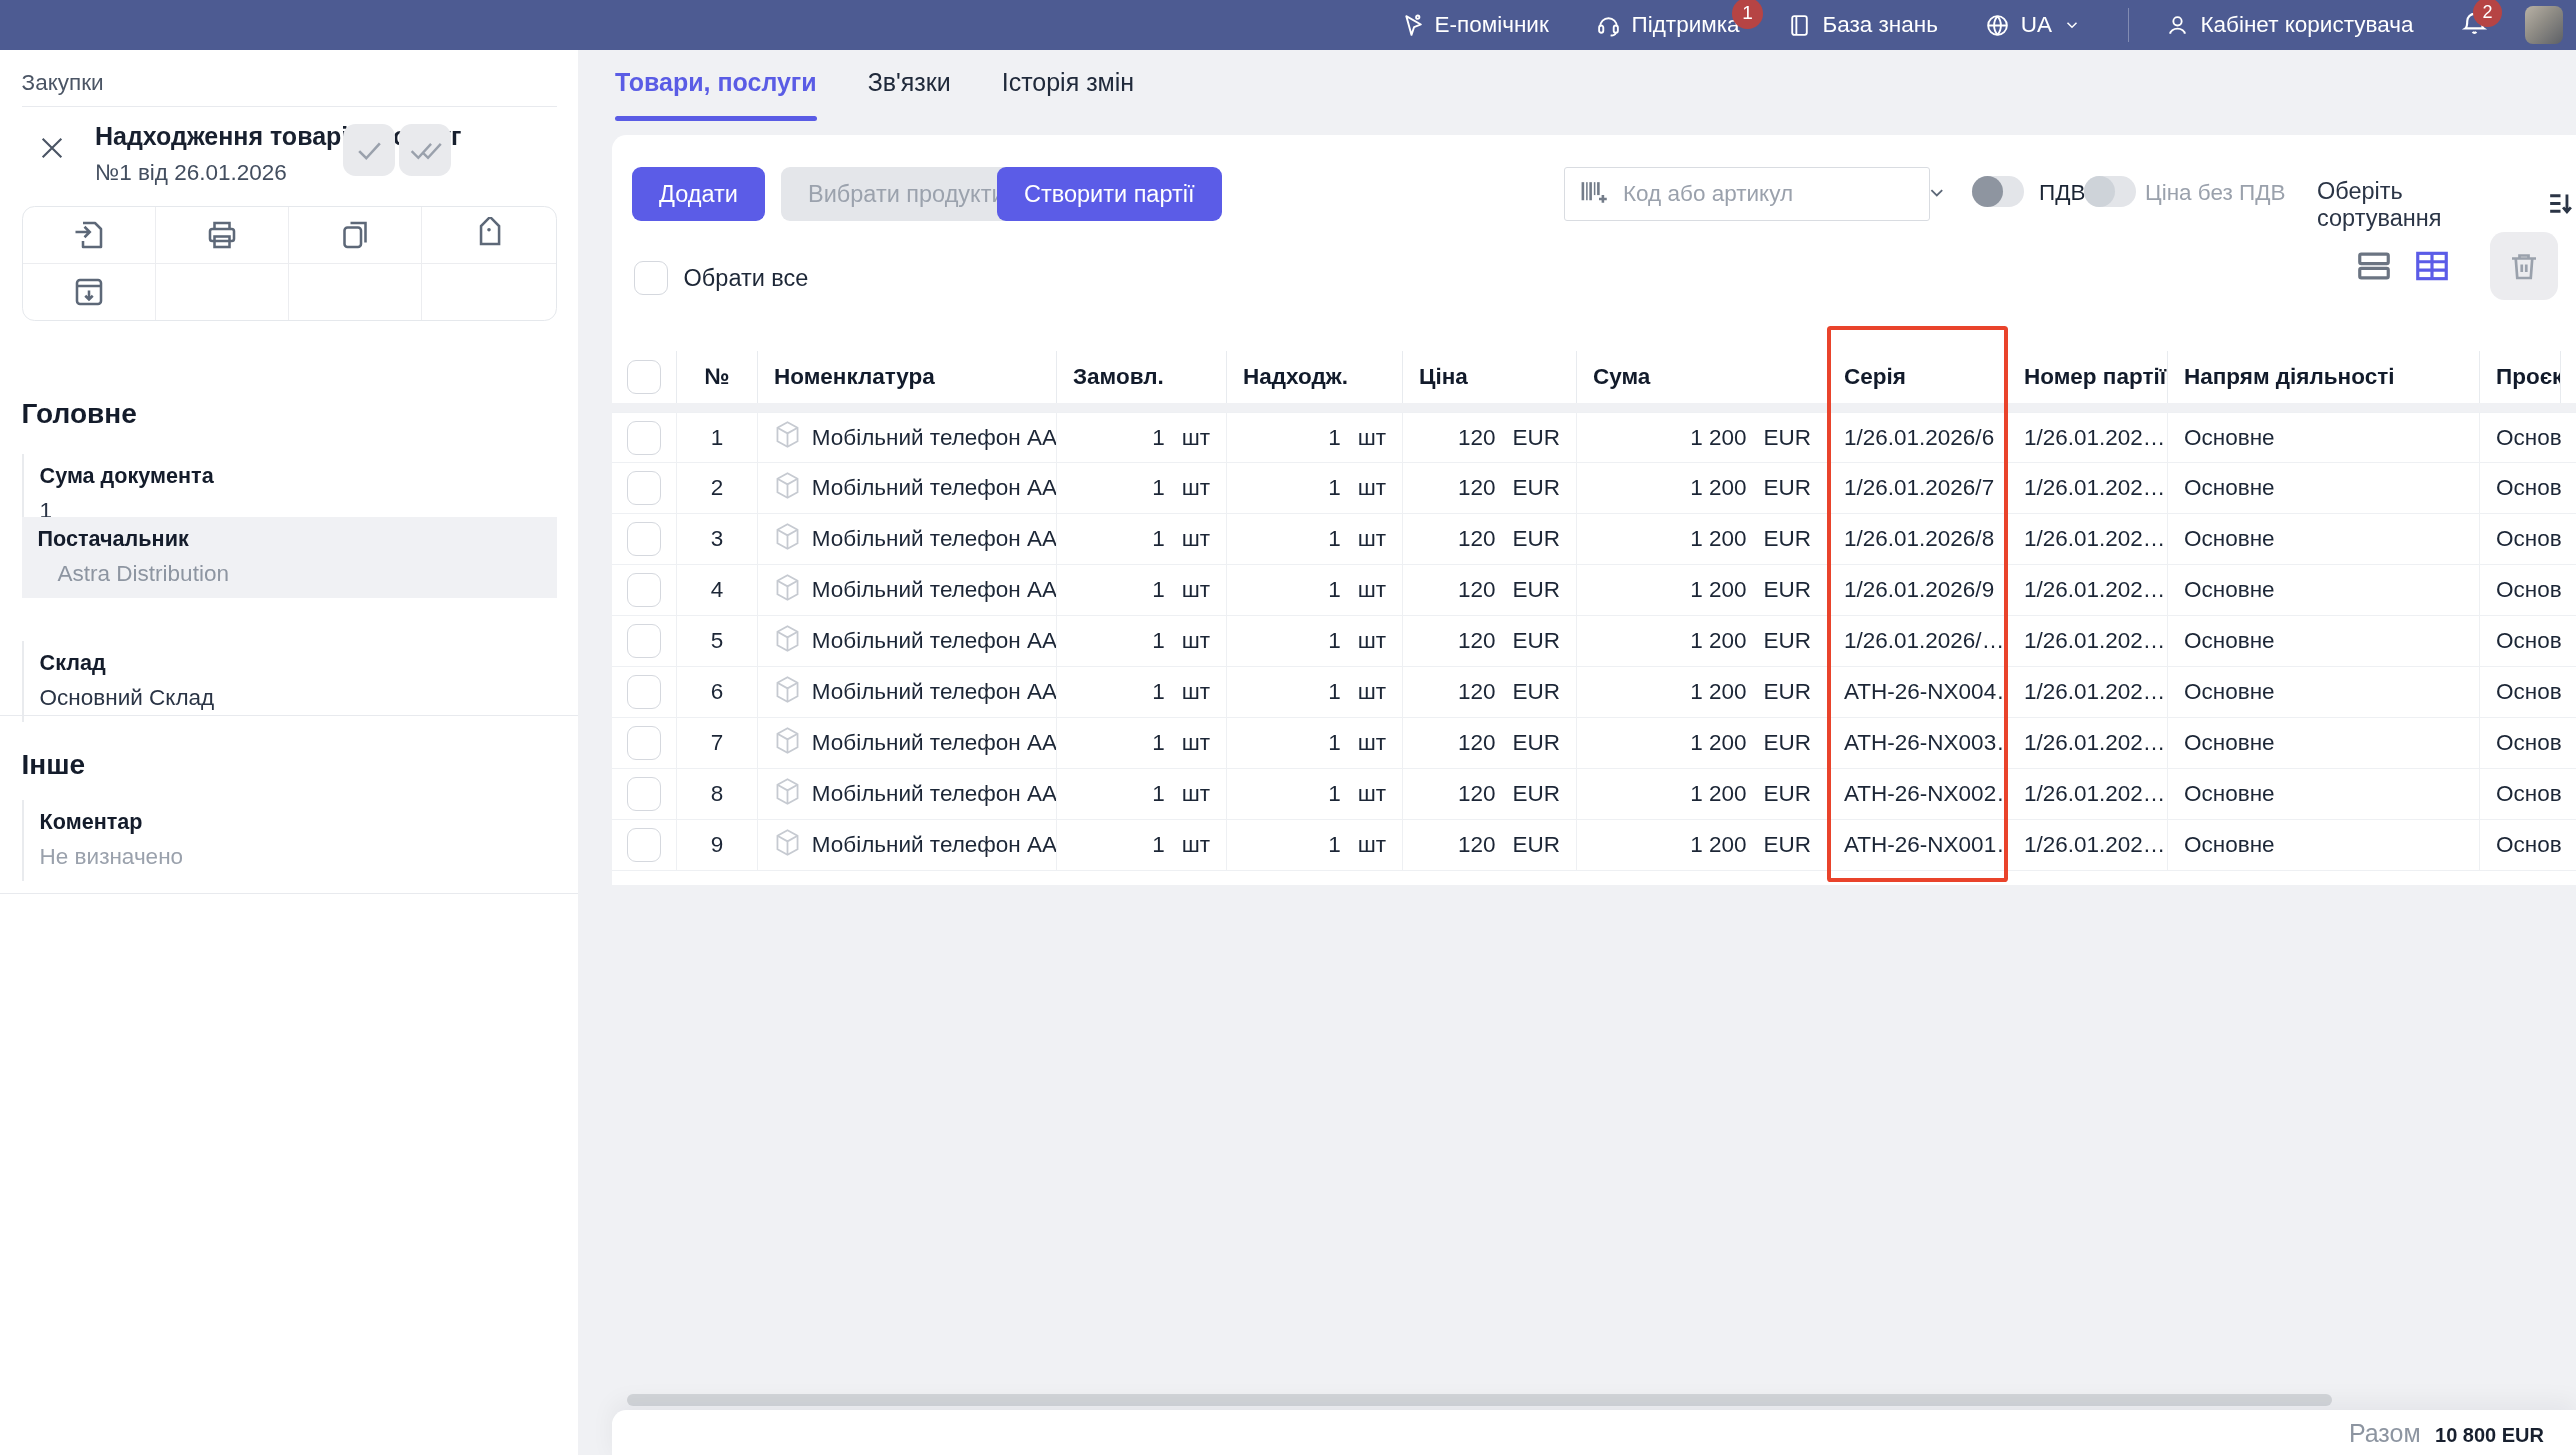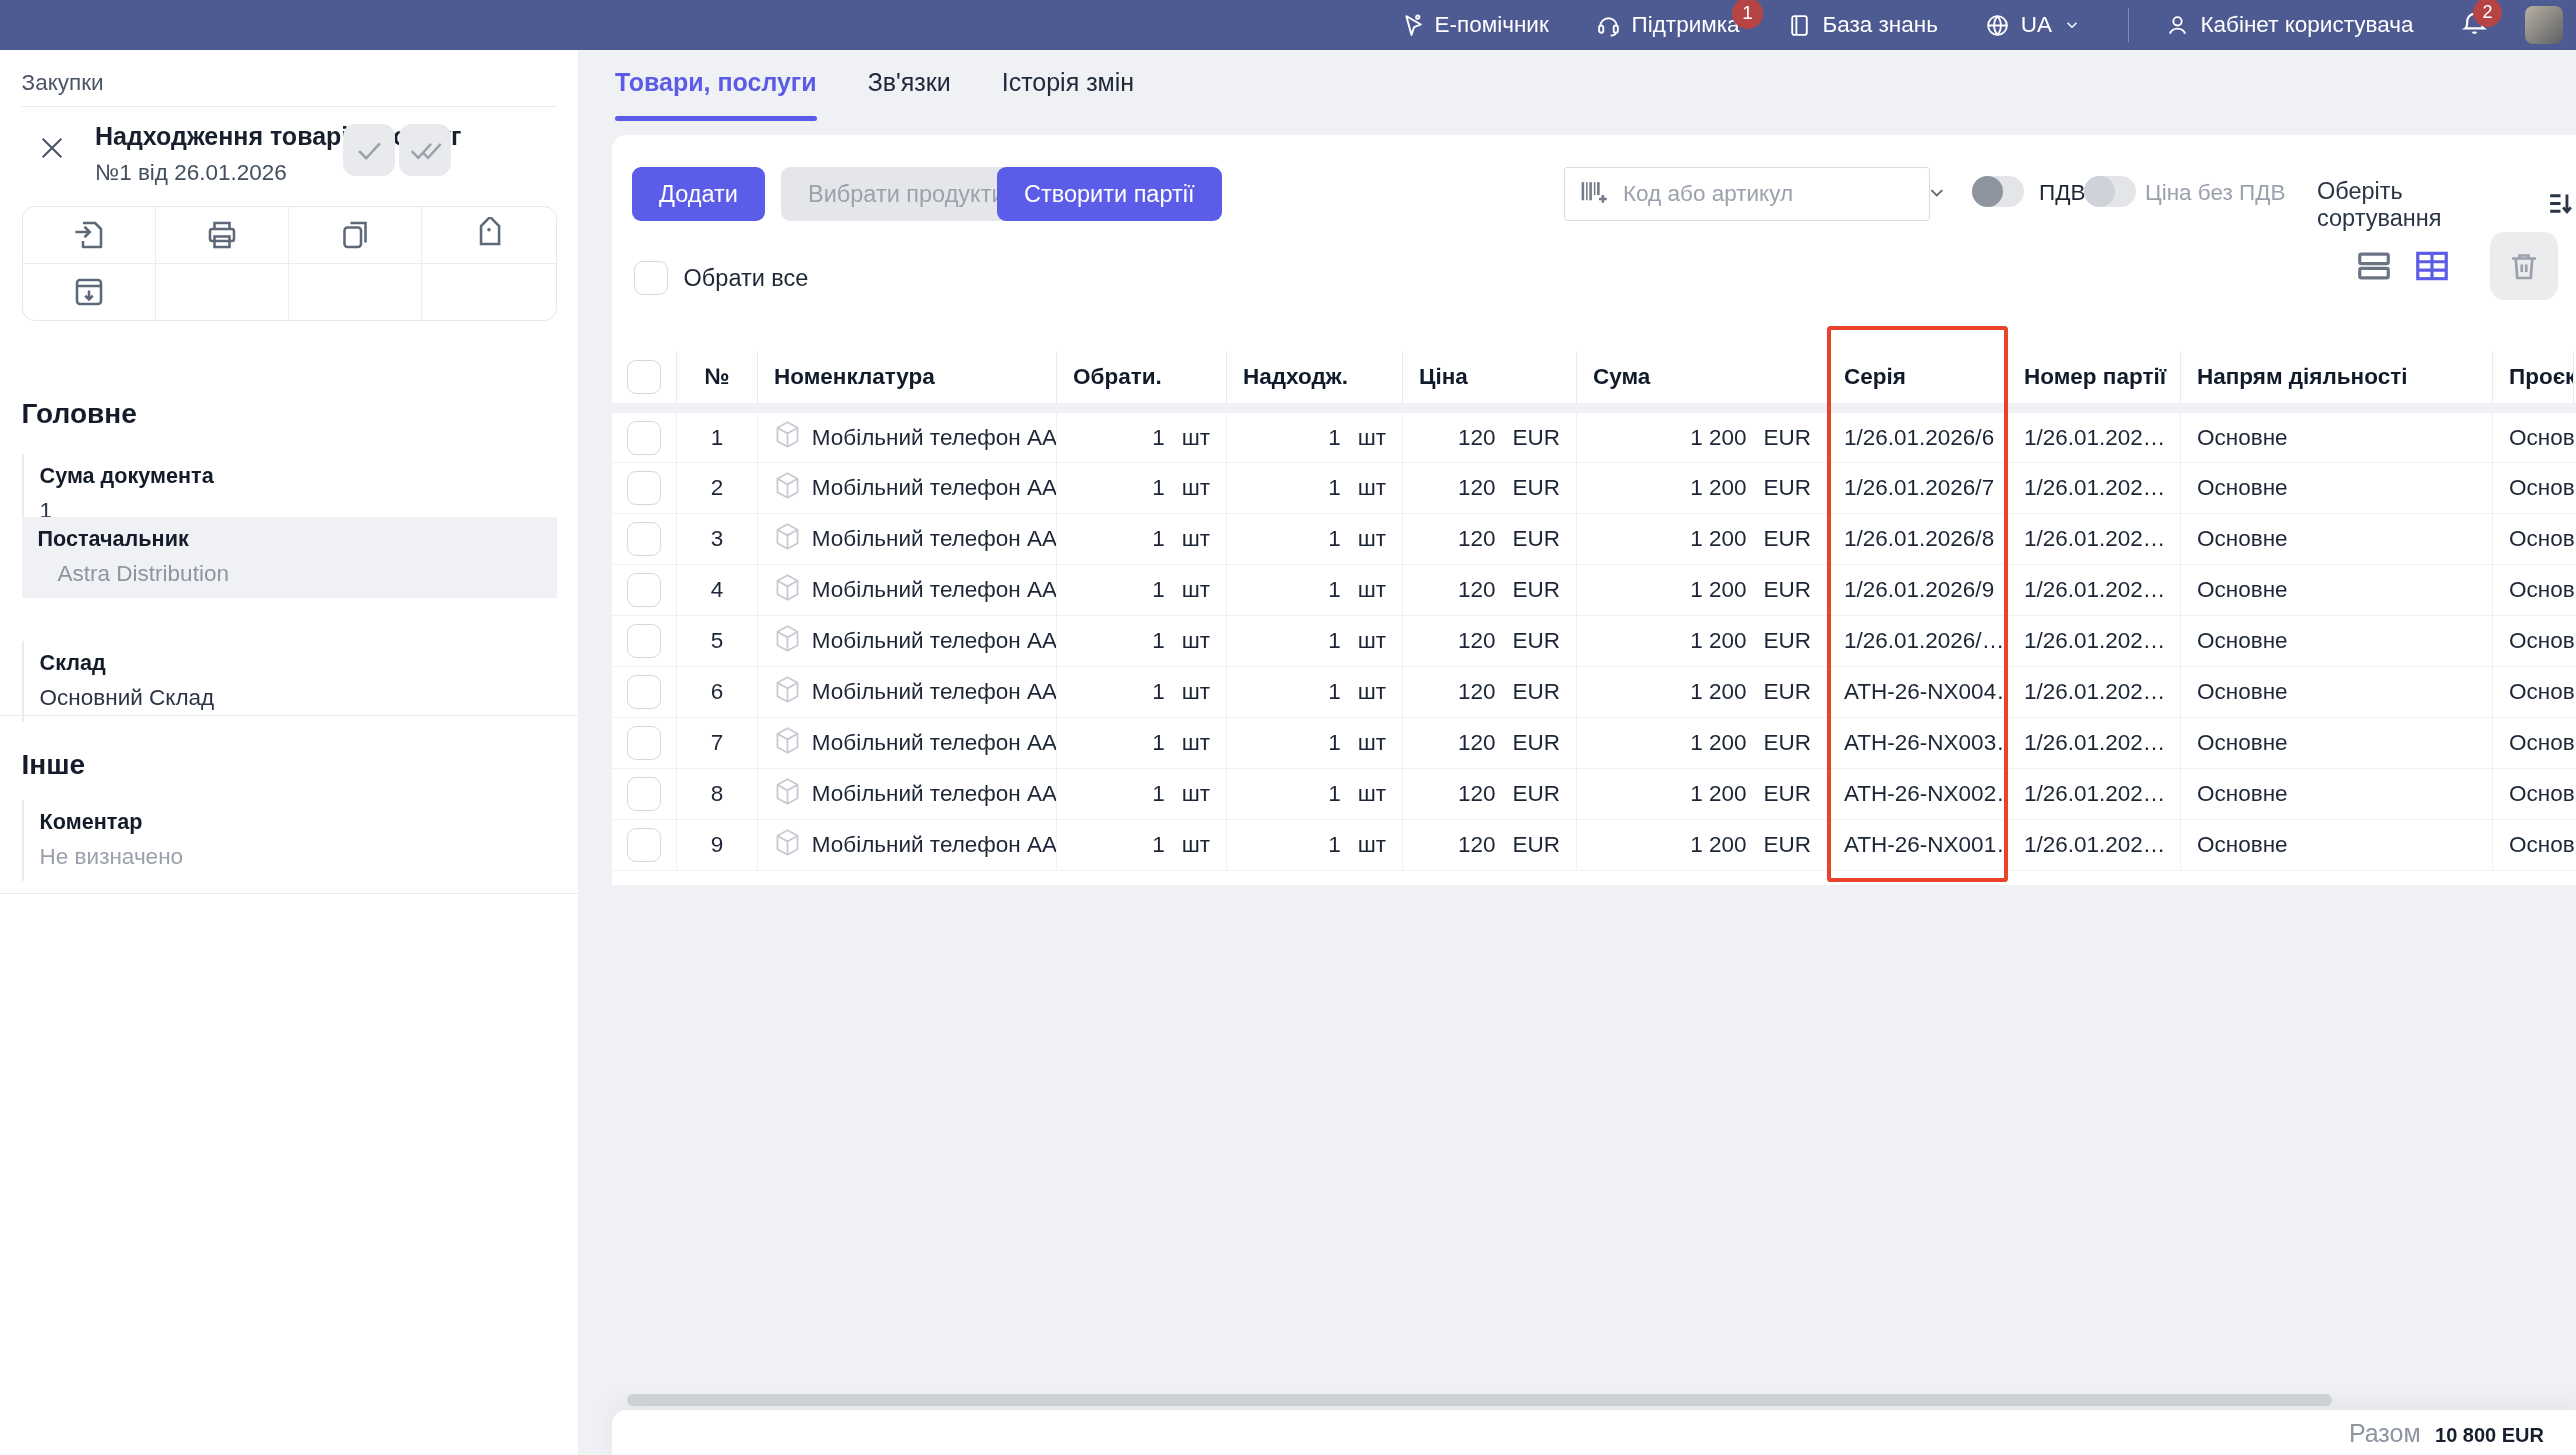--- a/index.html
+++ b/index.html
@@ -94,21 +94,21 @@
   .tbody .trow:first-child { border-top:0.9px solid #eef0f3; }
   #head-gap { height:9px; background:#f0f1f4; }
   .col-sel { width:65px; justify-content:center; padding:0; }
   .col-num { width:81px; justify-content:center; }
   .col-name { width:299px; gap:10.8px; }
   .col-ord { width:170px; justify-content:flex-end; }
   .col-rcv { width:176px; justify-content:flex-end; }
   .col-price { width:174px; justify-content:flex-end; }
   .col-sum { width:251px; justify-content:flex-end; }
   .col-serial { width:180px; }
-  .col-batch { width:173px; }
+  .col-batch { width:160px; }
   .col-act { width:312px; }
   .col-proj { width:81px; border-right:none; }
   .unit { margin-left:17px; }
   .thead .col-ord, .thead .col-rcv, .thead .col-price, .thead .col-sum { justify-content:flex-start; }
   .cube { flex:none; }
 
   #highlight-box { position:absolute; left:1827px; top:326px; width:181px; height:556px; border:4.5px solid #e9432b; border-radius:3.6px; pointer-events:none; z-index:5; }
 
   
   #hscrollbar { position:absolute; left:627px; top:1394px; width:1705px; height:11.7px; border-radius:6.3px; background:#d2d5d9; cursor:pointer; }
@@ -349,21 +349,21 @@
   </button>
 
   <div id="table">
     <div class="thead">
       <div class="trow">
         <div class="cell col-sel">
             <div class="checkbox"></div>
           </div>
         <div class="cell col-num">№</div>
         <div class="cell col-name">Номенклатура</div>
-        <div class="cell col-ord">Обрати.</div>
+        <div class="cell col-ord">Замовл.</div>
         <div class="cell col-rcv">Надходж.</div>
         <div class="cell col-price">Ціна</div>
         <div class="cell col-sum">Сума</div>
         <div class="cell col-serial">Серія</div>
         <div class="cell col-batch">Номер партії</div>
         <div class="cell col-act">Напрям діяльності</div>
         <div class="cell col-proj">Проєкт</div>
       </div>
     </div>
     <div id="head-gap"></div>

